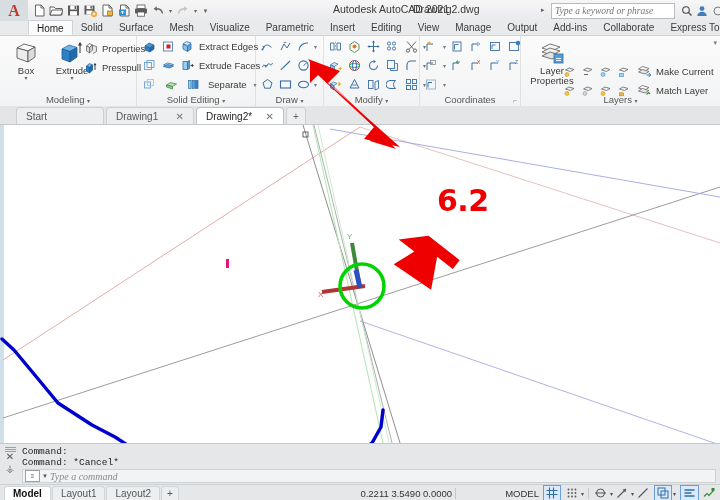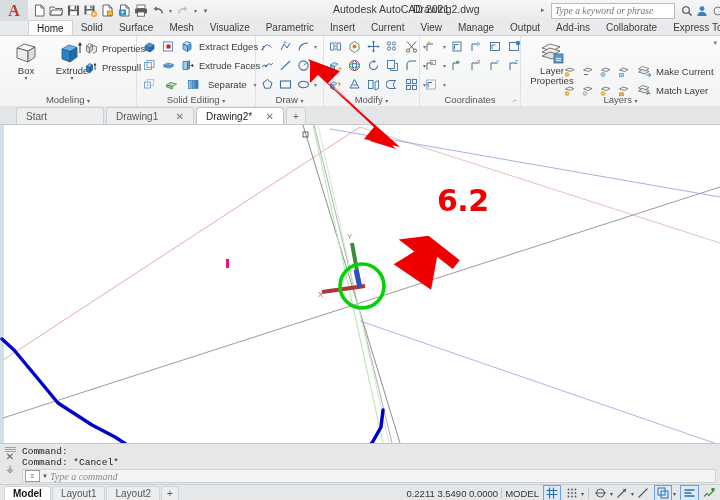--- a/index.html
+++ b/index.html
@@ -130,21 +130,21 @@
   .statusbar{
     position:absolute;left:0;top:484px;width:720px;height:16px;
     background:#e6e7e9;border-top:1px solid #cdd0d3;display:flex;align-items:center;
   }
   .mtab{
     height:14px;line-height:14px;padding:0 8px;font-size:10px;color:#555;
     border:1px solid #d2d5d8;border-bottom:none;background:#eceef0;border-radius:3px 3px 0 0;margin-right:1px;
   }
   .mtab.active{background:#fff;color:#111;font-weight:bold;}
   .mtab.plus{padding:0 5px;}
-  .coords{font-family:"Liberation Sans", sans-serif;font-size:9.5px;color:#333;white-space:nowrap;}
+  .coords{font-family:"Liberation Sans", sans-serif;font-size:9.5px;color:#333;white-space:nowrap;margin-left:46px;}
   .stitem{display:flex;align-items:center;justify-content:center;height:14px;padding:0 2px;}
   .stcar{font-size:6px;color:#555;padding:0 1px;}
   .stdiv{width:1px;height:11px;background:#c3c6c9;margin:0 3px;}
   .stbox{border:1px solid #6f9fd8;background:#dbe9f8;}
 
   
   .annot-label{
     position:absolute;color:#ee0000;font-weight:bold;
     font-family:"DejaVu Sans", sans-serif;letter-spacing:-0.5px;
   }
@@ -254,21 +254,21 @@
   </div>
 
   <div class="ribtabs">
     <div class="ribtab active">Home</div>
     <div class="ribtab">Solid</div>
     <div class="ribtab">Surface</div>
     <div class="ribtab">Mesh</div>
     <div class="ribtab">Visualize</div>
     <div class="ribtab">Parametric</div>
     <div class="ribtab">Insert</div>
-    <div class="ribtab">Current</div>
+    <div class="ribtab">Editing</div>
     <div class="ribtab">View</div>
     <div class="ribtab">Manage</div>
     <div class="ribtab">Output</div>
     <div class="ribtab">Add-ins</div>
     <div class="ribtab">Collaborate</div>
     <div class="ribtab">Express Tools</div>
 
   </div>
 
   <div class="ribbon">

